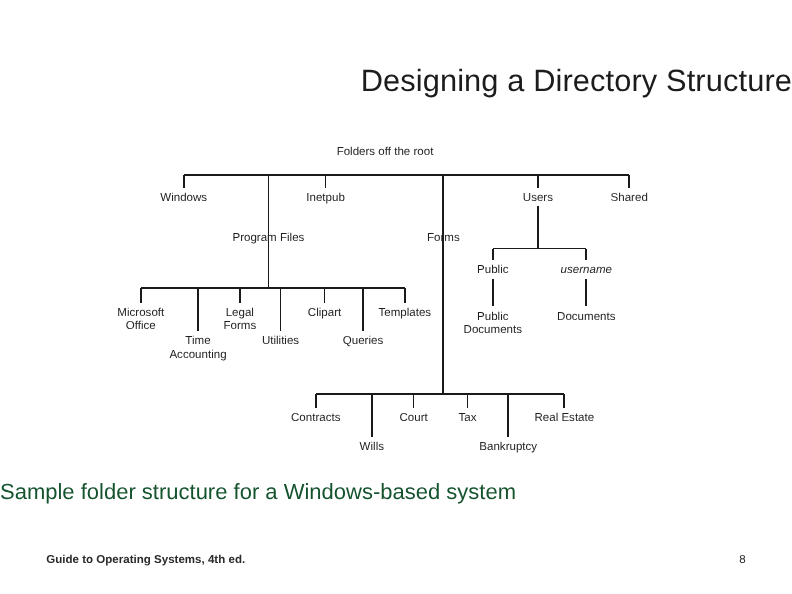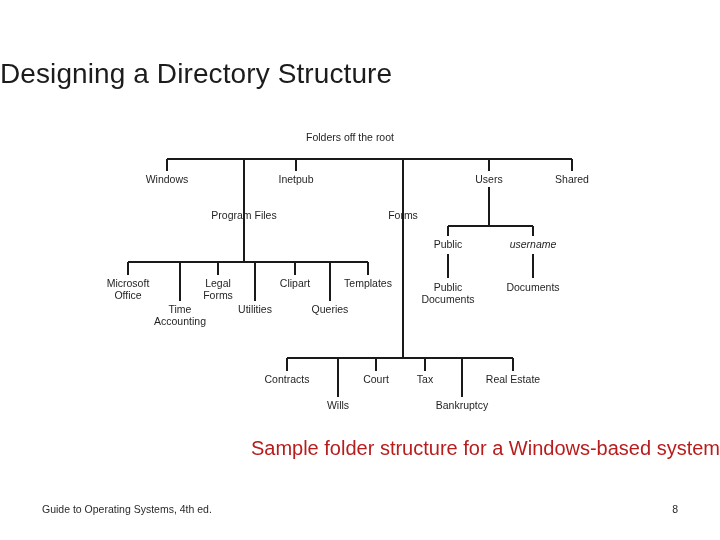--- a/index.html
+++ b/index.html
@@ -20,21 +20,21 @@
     inset: 0;
     width: 720px;
     height: 540px;
     background: #ffffff;
   }
   #slide-title {
     position: absolute;
     left: 0;
     top: 58px;
     width: 720px;
-    text-align: left;
+    text-align: right;
     font-size: 28px;
     font-weight: 400;
     letter-spacing: 0.1px;
     color: #1c1c1c;
     white-space: nowrap;
   }
   #diagram-wrap {
     position: absolute;
     left: 0;
     top: 123px;
@@ -64,38 +64,38 @@
   }
   #diagram-svg text.caption-top {
     text-anchor: middle;
     font-size: 10.5px;
   }
   #figure-caption {
     position: absolute;
     left: 0;
     top: 437px;
     width: 720px;
-    text-align: right;
+    text-align: left;
     font-size: 20px;
     font-weight: 400;
-    color: #b91c1c;
+    color: #14532d;
     white-space: nowrap;
   }
   #footer {
     position: absolute;
     left: 42px;
     right: 42px;
     top: 503px;
     display: flex;
     align-items: baseline;
     justify-content: space-between;
     font-size: 10.5px;
     color: #2a2a2a;
   }
-  #footer .footer-left { text-align: center; }
+  #footer .footer-left { text-align: center; font-weight: bold; }
   #footer .footer-right { text-align: right; }
 </style>
 </head>
 <body>
 
 <div id="slide">
 
   <div id="slide-title">Designing a Directory Structure</div>
 
   <div id="diagram-wrap">

